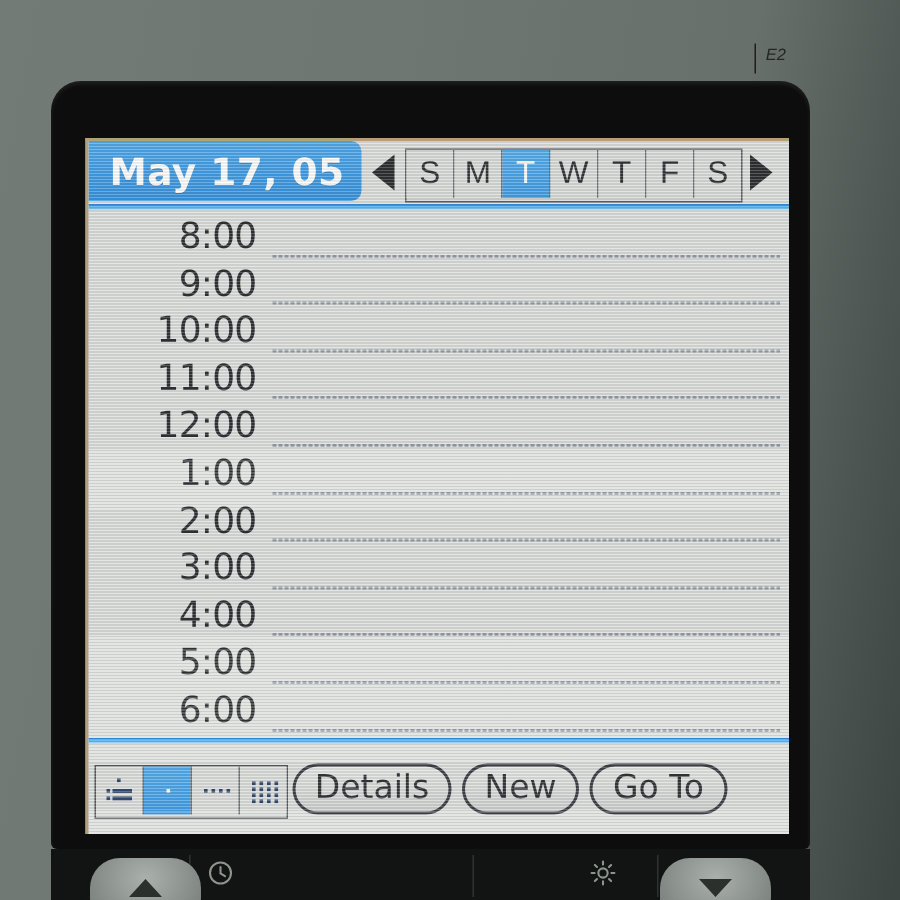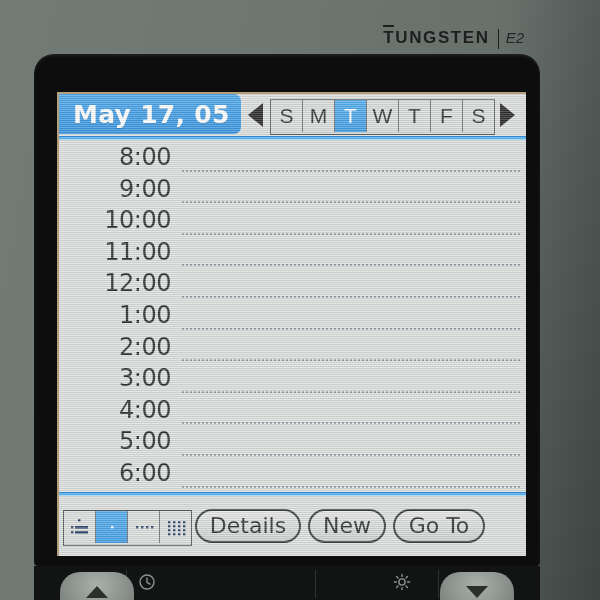--- a/index.html
+++ b/index.html
@@ -29,21 +29,21 @@
   }
   .tungsten .tbar{position:relative;}
   .tungsten .tbar::before{
     content:"";position:absolute;left:0;top:-4px;width:11px;height:2px;background:#1d1f1d;
   }
   .tungsten .divider{
     display:inline-block;width:1px;height:20px;background:#1d1f1d;
     margin:0 7px 0 8px;position:relative;top:3px;
   }
   .tungsten .model{
-    font-style:italic;font-weight:400;font-size:15px;letter-spacing:0;color:#242624;
+    font-style:italic;font-weight:400;font-size:11px;letter-spacing:0;color:#242624;
   }
   
   #bezel{
     position:absolute;left:34px;top:54px;width:506px;height:512px;
     background:#0c0d0c;
     border-radius:20px 20px 4px 4px;
     box-shadow:inset 0 2px 3px rgba(255,255,255,.08);
   }
   
   #screen{
@@ -156,21 +156,20 @@
   .chev.up{border-bottom:12px solid #2b302c;}
   .chev.dn{border-top:12px solid #2b302c;}
 </style>
 </head>
 <body>
 
 <div id="device">
 
   <div class="brand-row">
     <div class="tungsten">
-      <span class="tbar">TUNGSTEN</span>
       <span class="divider"></span>
       <span class="model">E2</span>
     </div>
   </div>
 
   <div id="bezel"></div>
 
   <div id="screen">
 
     <div class="titlebar">

